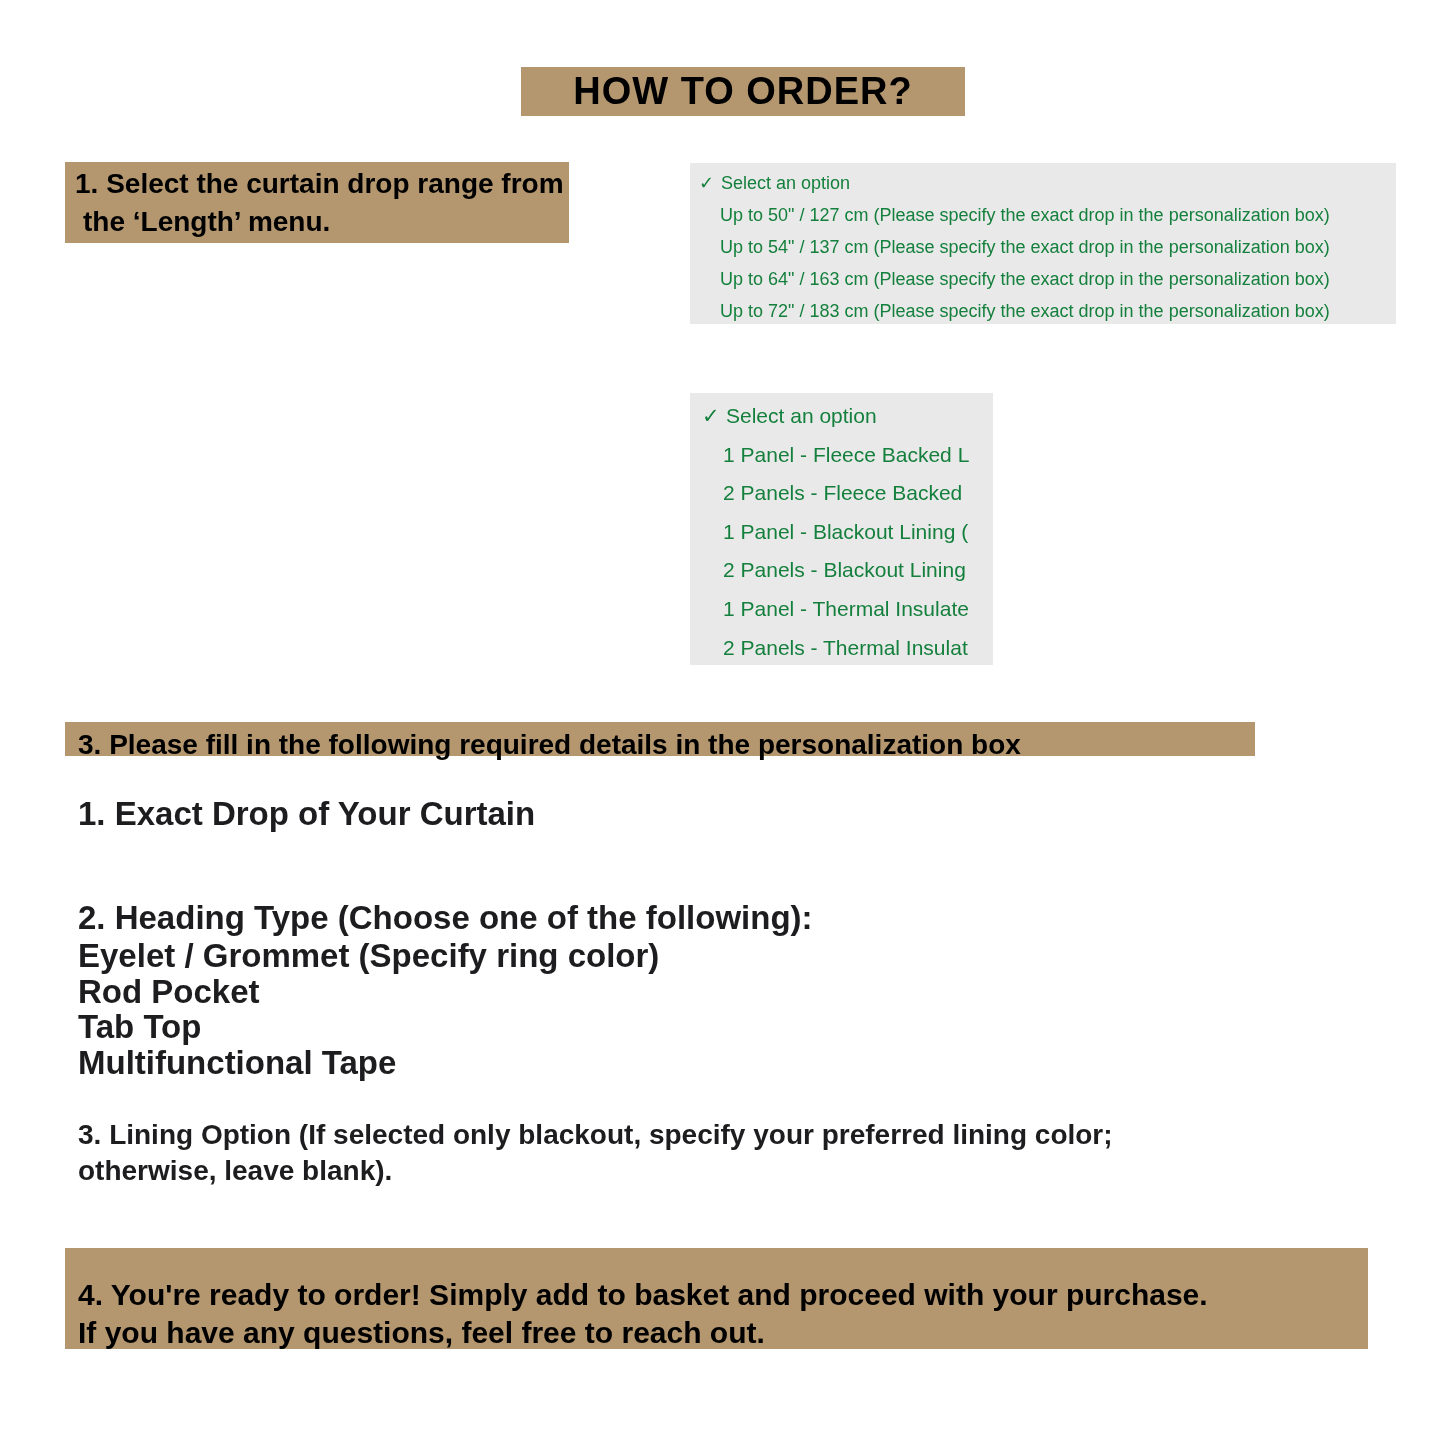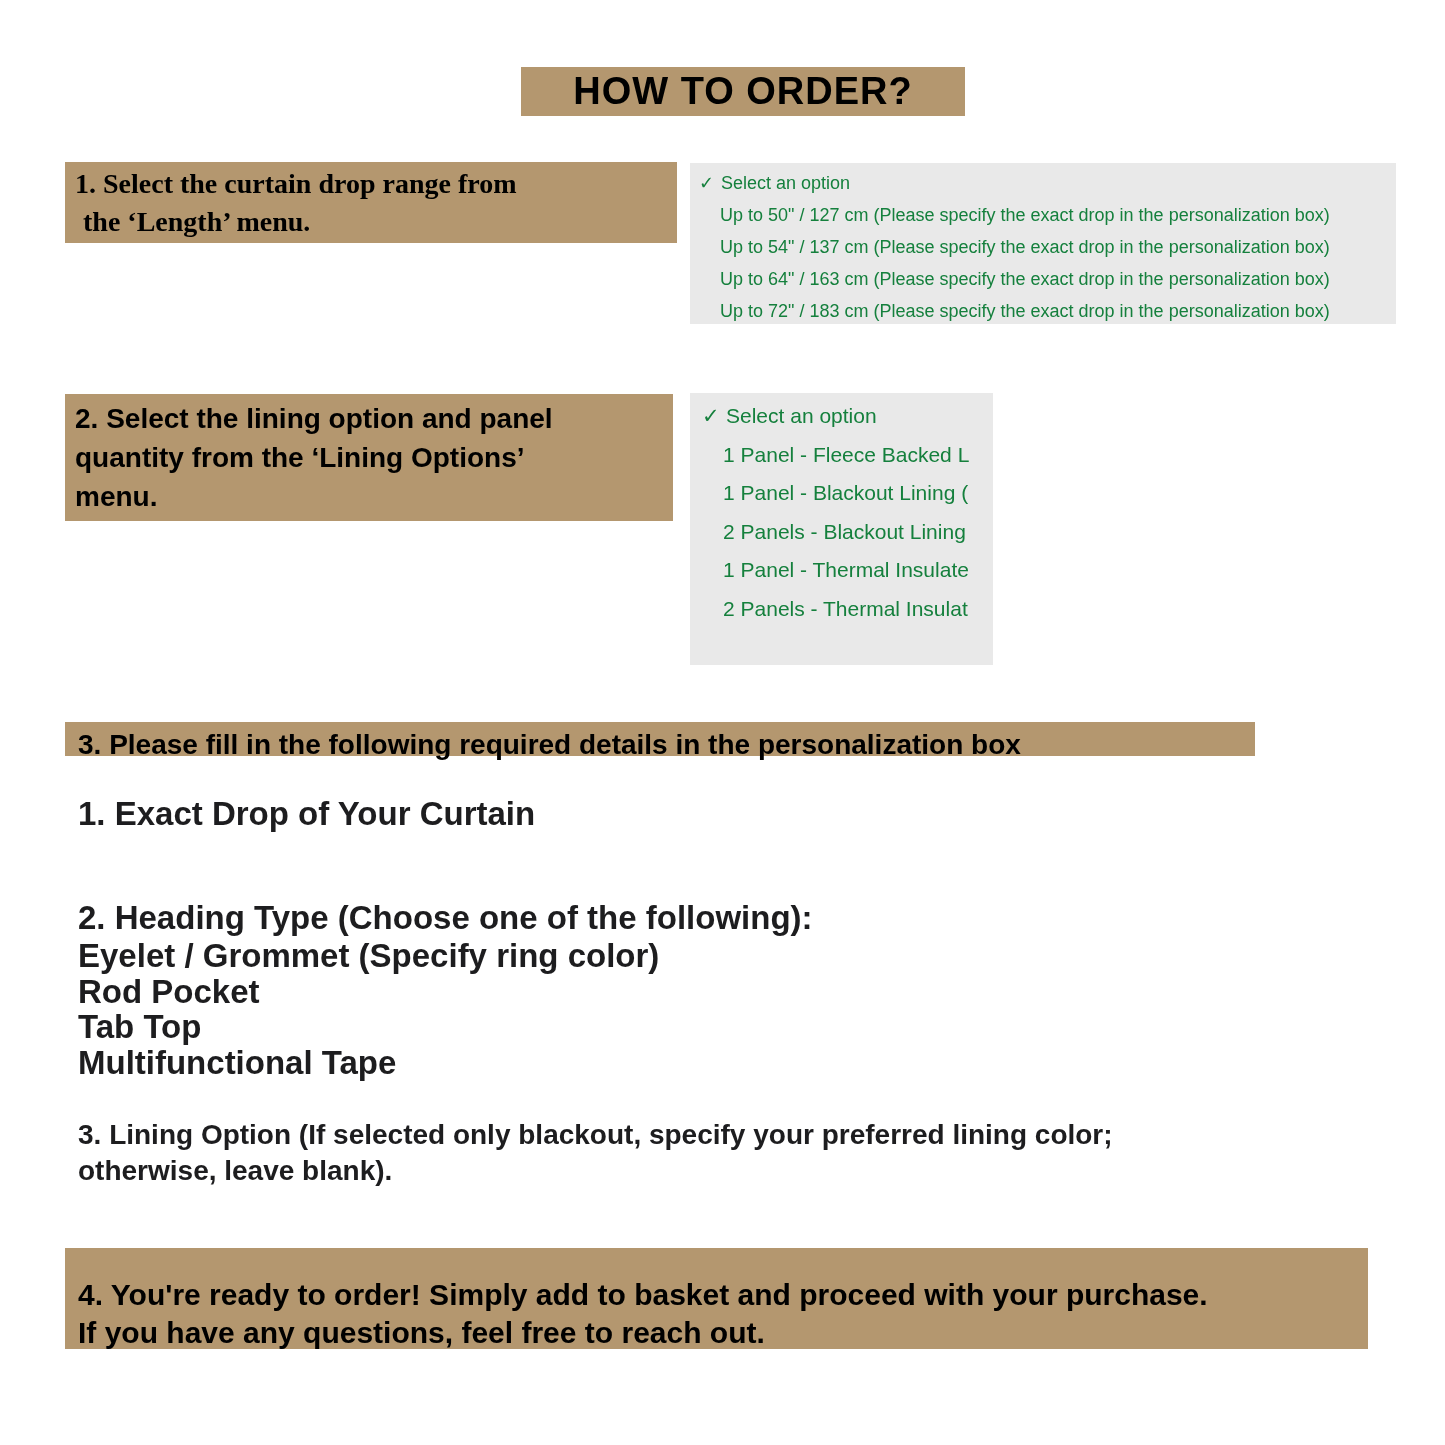--- a/index.html
+++ b/index.html
@@ -19,22 +19,22 @@
     font-weight: bold;
   }
   
   .title-bar {
     left: 521px; top: 67px; width: 444px; height: 49px;
     font-size: 38px; line-height: 49px; text-align: center;
     letter-spacing: 1px;
   }
   
   .step1-box {
-    left: 65px; top: 162px; width: 612px; height: 81px;
-    font-size: 28px; line-height: 38px; padding: 3px 0 6px 10px; font-family: Liberation Serif, serif;
+    left: 65px; top: 162px; width: 504px; height: 81px;
+    font-size: 28px; line-height: 38px; padding: 3px 0 6px 10px;
   }
   .step1-box .indent { padding-left: 8px; }
   .step2-box {
     left: 65px; top: 394px; width: 608px; height: 127px;
     font-size: 28px; line-height: 39px; padding: 5px 0 0 10px;
   }
   .step3-bar {
     left: 65px; top: 722px; width: 1190px; height: 34px;
     font-size: 28px; line-height: 45px; padding-left: 13px;
     white-space: nowrap;
@@ -93,31 +93,27 @@
   <div class="abs menu menu-1">
     <div class="menu-row selected-row">
       <span class="check">✓</span><span>Select an option</span>
     </div>
     <div class="menu-row option">Up to 50" / 127 cm (Please specify the exact drop in the personalization box)</div>
     <div class="menu-row option">Up to 54" / 137 cm (Please specify the exact drop in the personalization box)</div>
     <div class="menu-row option">Up to 64" / 163 cm (Please specify the exact drop in the personalization box)</div>
     <div class="menu-row option">Up to 72" / 183 cm (Please specify the exact drop in the personalization box)</div>
   </div>
 
-  <div class="abs tan step2-box">
-    <div>2. Select the lining option and panel</div>
-    <div>quantity from the ‘Lining Options’</div>
-    <div>menu.</div>
-  </div>
 
   <div class="abs menu menu-2">
     <div class="menu-row selected-row">
       <span class="check">✓</span><span>Select an option</span>
     </div>
     <div class="menu-row option">1 Panel - Fleece Backed L</div>
+    <div class="menu-row option">2 Panels - Fleece Backed</div>
     <div class="menu-row option">1 Panel - Blackout Lining (</div>
     <div class="menu-row option">2 Panels - Blackout Lining</div>
     <div class="menu-row option">1 Panel - Thermal Insulate</div>
     <div class="menu-row option">2 Panels - Thermal Insulat</div>
   </div>
 
   <div class="abs tan step3-bar">3. Please fill in the following required details in the personalization box</div>
 
   <div class="abs body-text pz-item1">1. Exact Drop of Your Curtain</div>
   <div class="abs body-text pz-item2">2. Heading Type (Choose one of the following):</div>

